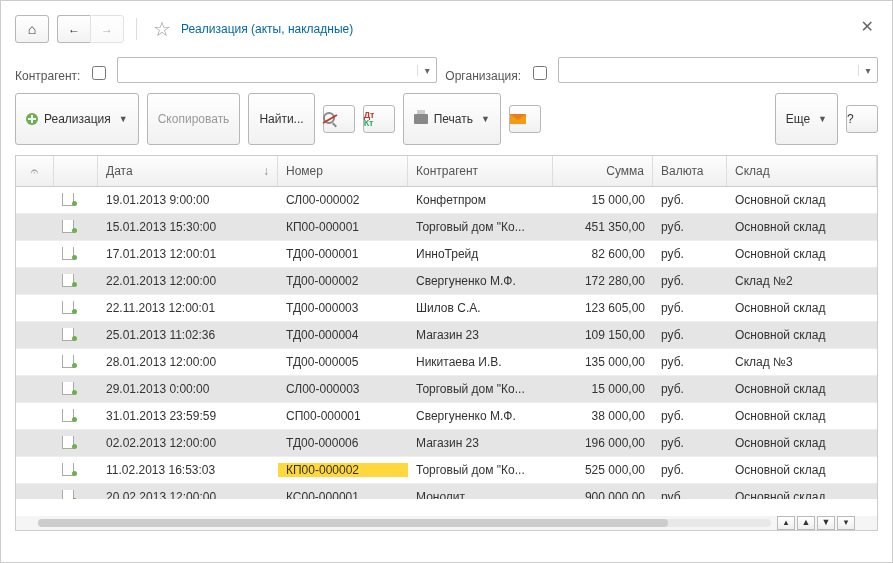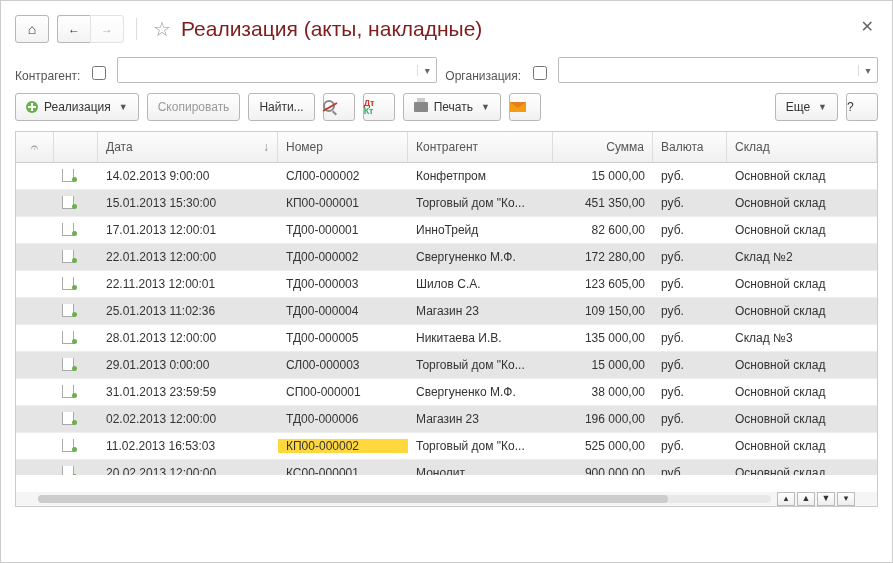--- a/index.html
+++ b/index.html
@@ -3,31 +3,31 @@
 <meta charset="utf-8">
 <style>
   html,body{margin:0;padding:0;font-family:Arial,Helvetica,sans-serif;font-size:12px;color:#333;background:#fff}
   .window{width:893px;height:563px;box-sizing:border-box;border:1px solid #ccc;position:relative;padding:14px 14px 12px 14px;background:#fff;box-shadow:0 0 4px rgba(0,0,0,.08)}
   .titlebar{display:flex;align-items:center;gap:8px;margin-bottom:14px}
   .navbtns{display:flex;gap:6px}
   .iconbtn{display:inline-flex;align-items:center;justify-content:center;width:32px;height:26px;border:1px solid #b7b7b7;border-radius:3px;background:linear-gradient(#fff,#f3f3f3);cursor:pointer}
   .iconbtn.disabled{opacity:.4;cursor:default}
   .vline{width:1px;height:22px;background:#ddd;margin:0 4px}
   .star{font-size:20px;color:#999;margin:0 2px 0 4px}
-  .title{font-size:21px;color:#7f1d1d}
+  .title{font-size:12px;color:#0369a1}
   .close{position:absolute;right:18px;top:16px;font-size:16px;color:#666;cursor:pointer}
   .filters{display:flex;align-items:flex-end;gap:8px;margin-bottom:10px}
   .lbl{color:#555}
   .chk{width:14px;height:14px}
   .combo{display:flex;align-items:center;height:24px;border:1px solid #bbb;border-radius:2px;background:#fff}
   .combo.flex{flex:1}
   .combo input{flex:1;border:none;outline:none;height:22px;padding:0 6px;font-size:12px;background:transparent}
   .combo .dd{width:18px;text-align:center;color:#666;border-left:1px solid #ddd;cursor:pointer;font-size:10px}
   .toolbar{display:flex;align-items:center;gap:8px;margin-bottom:10px;flex-wrap:wrap}
-  .btn{display:inline-flex;align-items:center;gap:6px;height:26px;padding:0 10px;border:1px solid #b7b7b7;border-radius:3px;background:linear-gradient(#fff,#f1f1f1);cursor:pointer}
+  .btn{display:inline-flex;align-items:center;gap:6px;height:26px;padding:12px 10px;border:1px solid #b7b7b7;border-radius:3px;background:linear-gradient(#fff,#f1f1f1);cursor:pointer}
   .btn.square{padding:0;width:30px;}
   .btn.disabled{color:#999;cursor:default}
   .btn .dd{font-size:9px;color:#555;margin-left:2px}
   .spacer{flex:1}
   .plus-icon{width:12px;height:12px;border-radius:50%;background:#6ab04c;position:relative;display:inline-block}
   .plus-icon::before,.plus-icon::after{content:"";position:absolute;background:#fff}
   .plus-icon::before{left:5px;top:2px;width:2px;height:8px}
   .plus-icon::after{top:5px;left:2px;height:2px;width:8px}
   .dk-icon{font-size:9px;font-weight:bold;display:inline-block;line-height:8px}
   .dk-icon .d{color:#c0392b}
@@ -157,21 +157,21 @@
       <div class="th c3">Номер</div>
       <div class="th c4">Контрагент</div>
       <div class="th c5">Сумма</div>
       <div class="th c6">Валюта</div>
       <div class="th c7">Склад</div>
     </div>
     <div class="tbody" id="tbody">
         <div class="row even">
           <div class="td c0"></div>
           <div class="td c1"><span class="docicon"></span></div>
-          <div class="td c2">14.02.2013 9:00:00</div>
+          <div class="td c2">19.01.2013 9:00:00</div>
           <div class="td c3">СЛ00-000002</div>
           <div class="td c4">Конфетпром</div>
           <div class="td c5">15 000,00</div>
           <div class="td c6">руб.</div>
           <div class="td c7">Основной склад</div>
         </div>
         <div class="row odd">
           <div class="td c0"></div>
           <div class="td c1"><span class="docicon"></span></div>
           <div class="td c2">15.01.2013 15:30:00</div>

